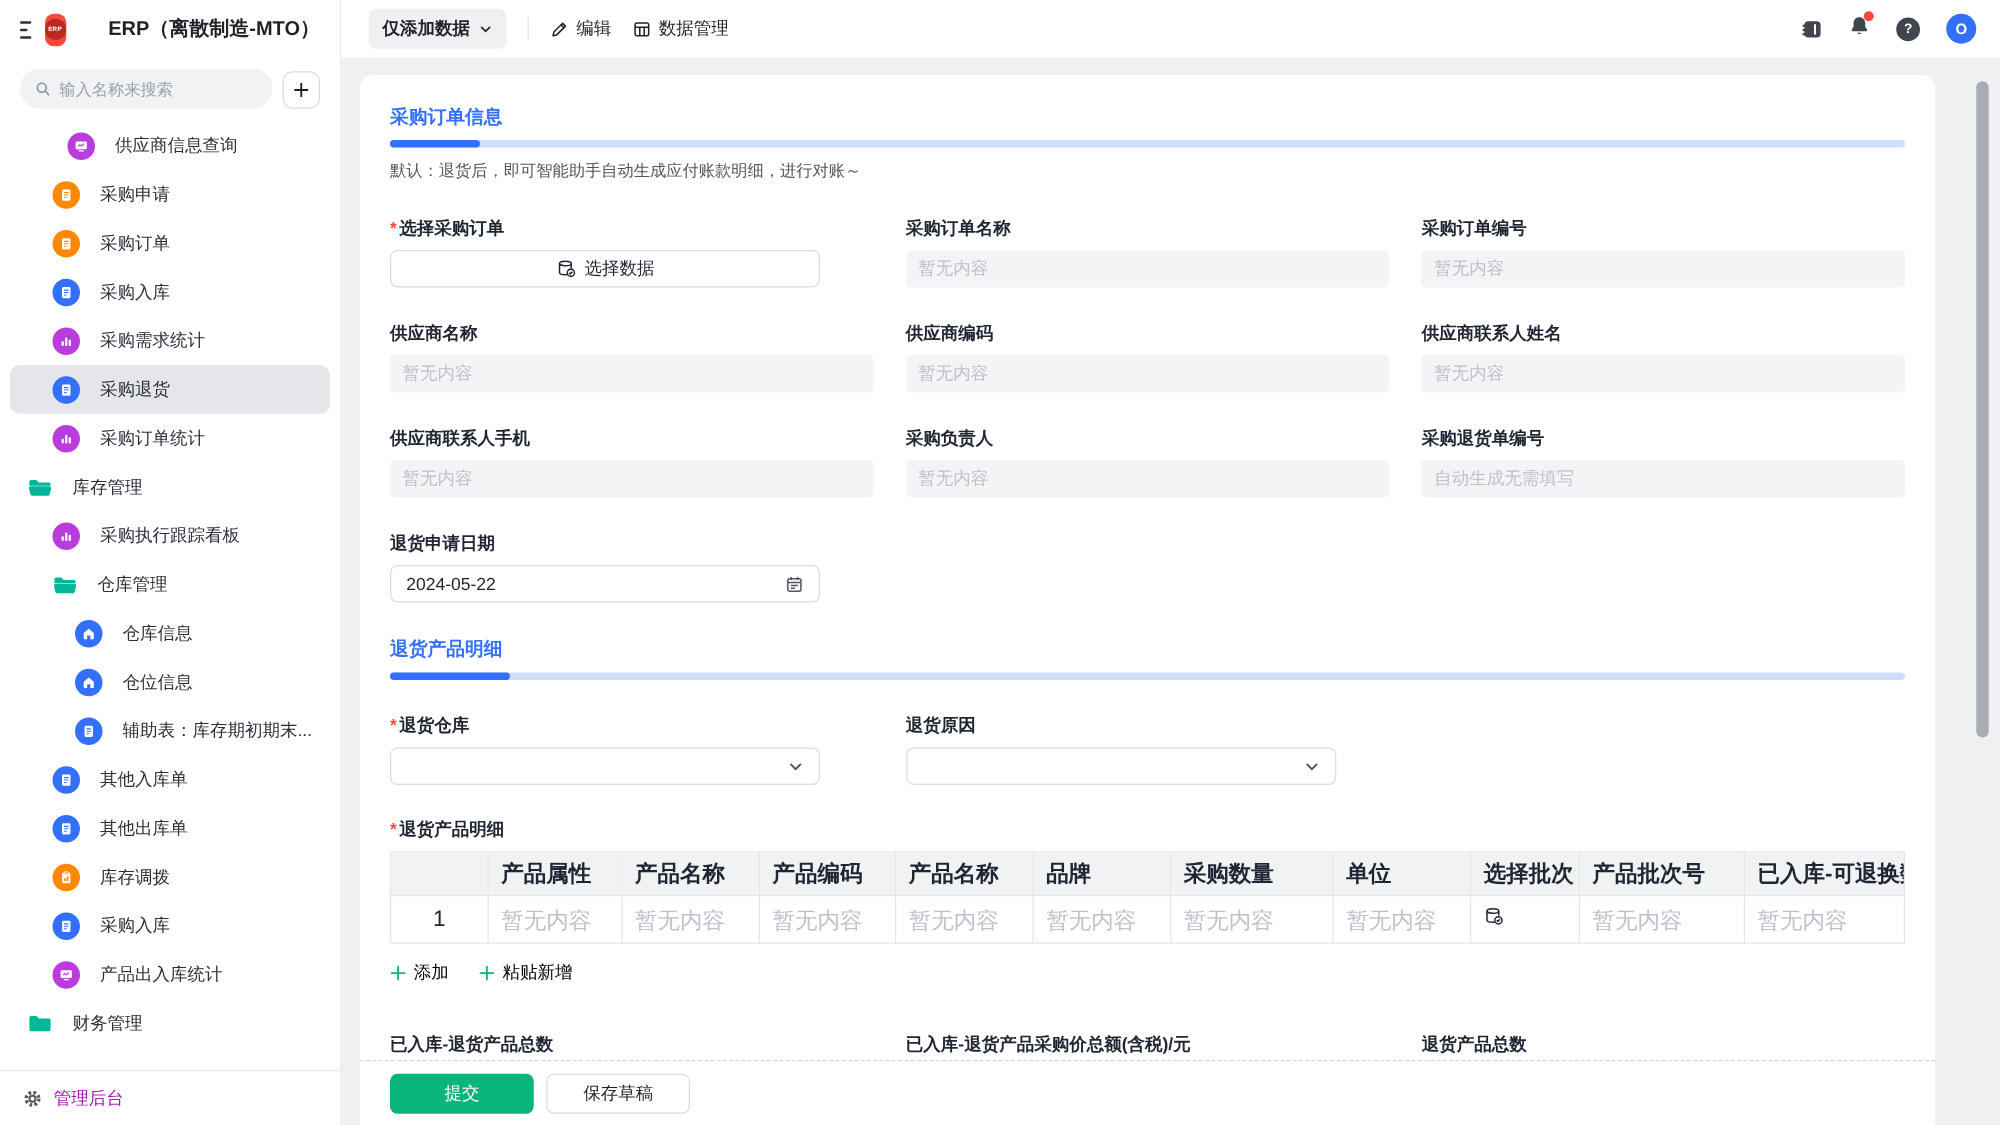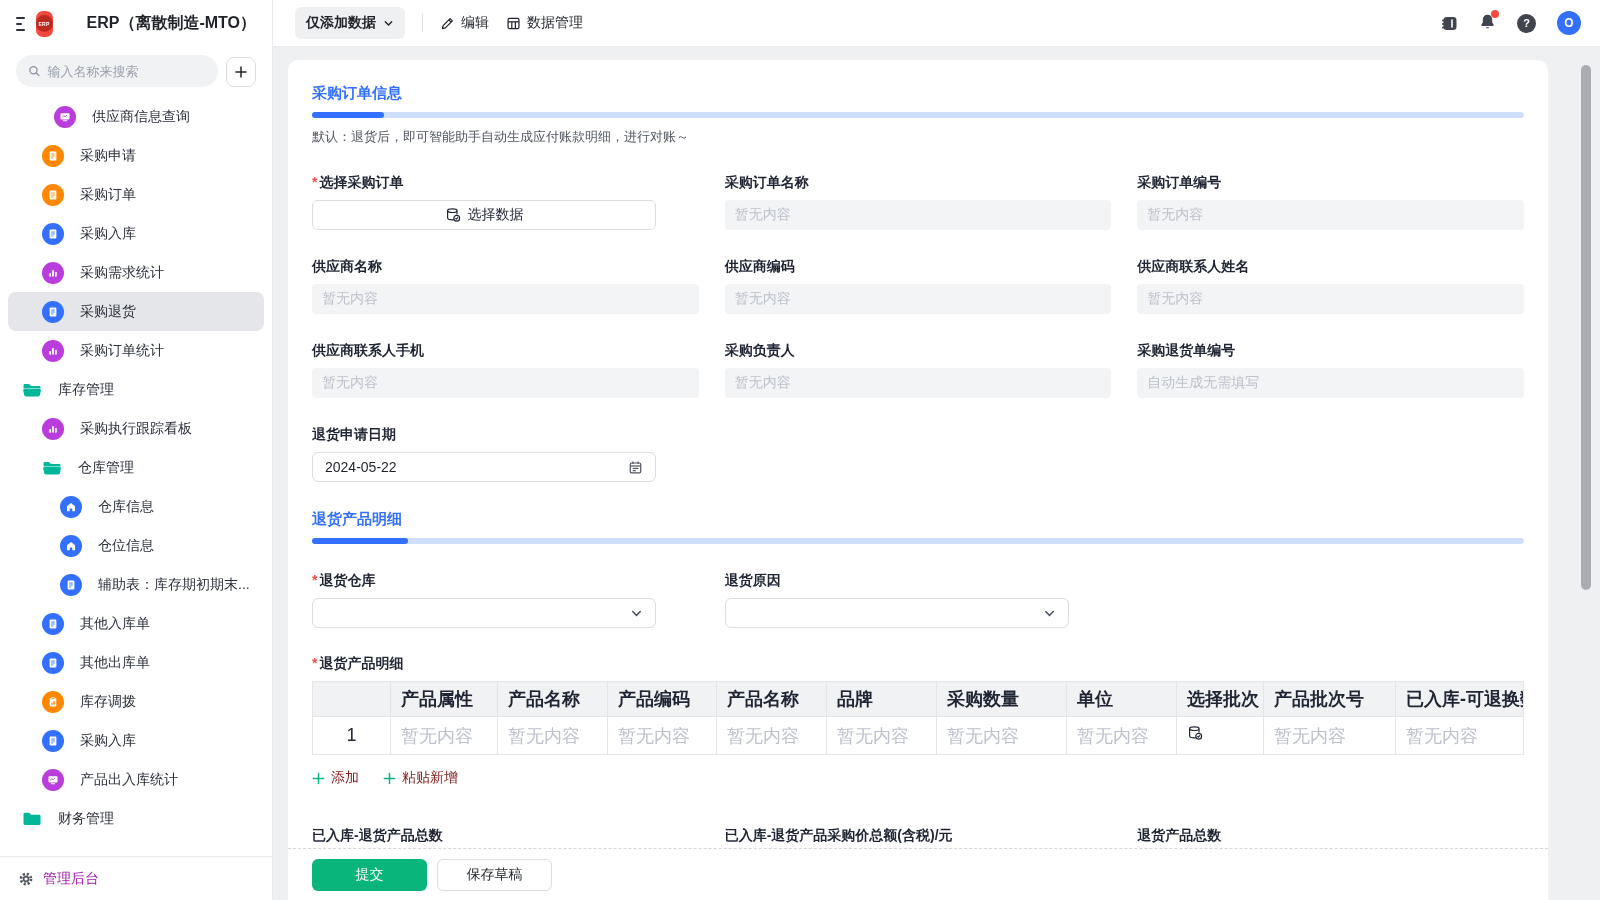--- a/index.html
+++ b/index.html
@@ -69,21 +69,21 @@
                 display:flex; align-items:center; justify-content:space-between; padding:0 12px; font-size:14px; color:#1f2329; cursor:pointer; }
   .select { width:344px; height:30px; border:1px solid #d9dce1; border-radius:6px; background:#fff;
             display:flex; align-items:center; justify-content:flex-end; padding:0 12px; cursor:pointer; }
   .tbl-wrap { margin-top:8px; }
   table { border-collapse:collapse; table-layout:fixed; width:1211px; }
   th, td { border:1px solid #e3e5e8; font-size:18px; padding:0 10px; text-align:left; overflow:hidden; white-space:nowrap; }
   th { background:#f1f2f4; height:35px; font-weight:700; color:#1f2533; }
   td { height:38px; color:#bcc1cb; background:#fff; }
   td.idx { color:#1f2533; text-align:center; }
   .add-links { display:flex; gap:24px; margin-top:14px; }
-  .add-link { display:flex; align-items:center; gap:6px; color:#7f1d1d; font-size:14px; cursor:pointer; }
+  .add-link { display:flex; align-items:center; gap:6px; color:#000000; font-size:14px; cursor:pointer; }
   .summary { margin-top:40px; }
   .form-footer { position:absolute; left:0; right:0; bottom:0; height:52px; background:#fff;
                  border-top:1px dashed #d4d7dc; display:flex; align-items:center; padding:0 24px; gap:10px; }
   .btn-submit { width:115px; height:32px; border-radius:6px; background:#0ab57c; color:#fff; font-size:14px; border:none;
                 display:flex; align-items:center; justify-content:center; cursor:pointer; font-family:inherit; }
   .btn-draft { width:115px; height:32px; border-radius:6px; background:#fff; border:1px solid #d9dce1; color:#1f2329;
                font-size:14px; display:flex; align-items:center; justify-content:center; cursor:pointer; font-family:inherit; }
   .scroll-thumb { position:absolute; right:12px; top:65px; width:10px; height:525px; border-radius:6px; background:#a9adb3; }
 </style>
 </head>

